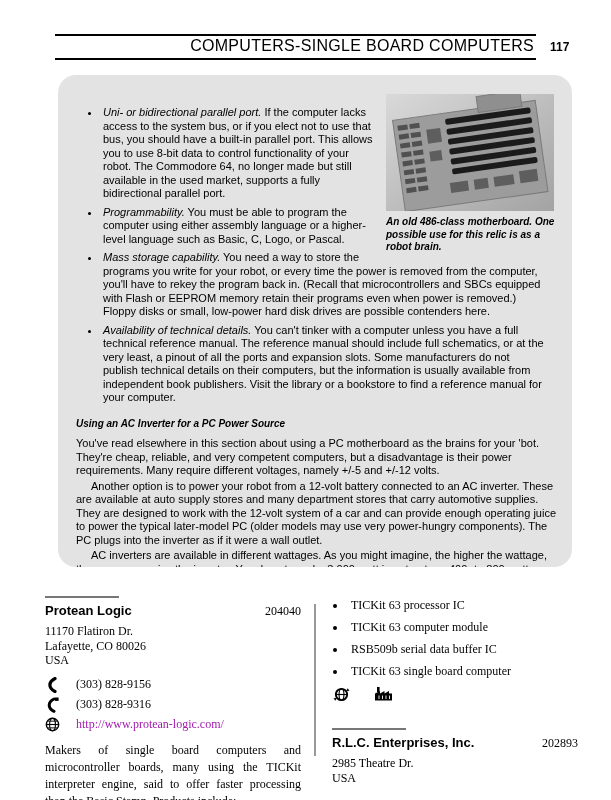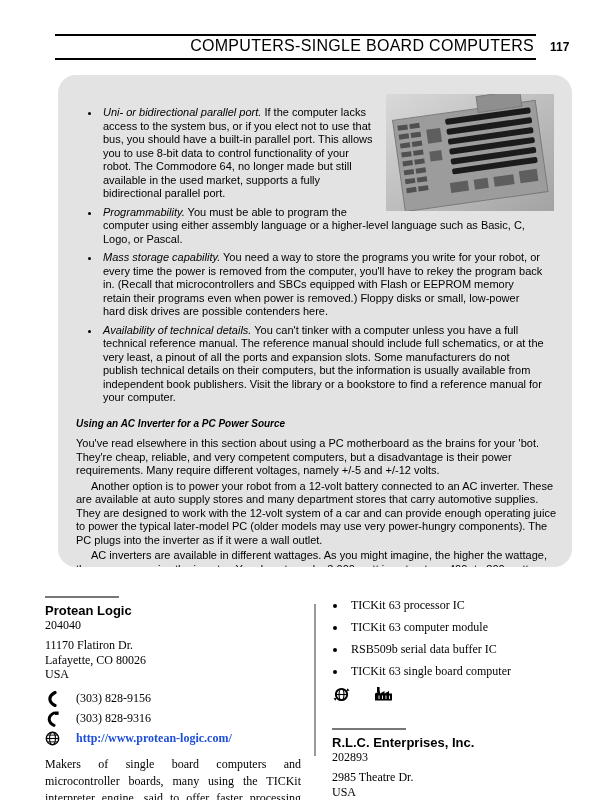--- a/index.html
+++ b/index.html
@@ -36,33 +36,33 @@
   .para{margin:0 0 2px 2px;}
   .para.indent{text-indent:15px;}
 
   
   .directory{position:absolute;left:45px;top:596px;width:533px;
              font-family:"Liberation Serif",serif;font-size:12px;}
   .col-left{position:absolute;left:0;top:0;width:256px;}
   .col-divider{position:absolute;left:269px;top:8px;width:1.5px;height:152px;background:#999;}
   .col-right{position:absolute;left:287px;top:0;width:246px;}
   .listing-rule{width:74px;height:2px;background:var(--rule);margin:0 0 5px 0;}
-  .listing-head{display:flex;justify-content:space-between;align-items:baseline;flex-direction:column;}
+  .listing-head{display:flex;justify-content:space-between;align-items:baseline;}
   .listing-name{font-family:"Liberation Sans",sans-serif;font-weight:bold;font-size:13px;}
   .listing-id{font-size:12px;}
   .address{line-height:14.5px;margin-top:5px;}
   .contact-rows{margin-top:7px;}
   .contact-row{display:flex;align-items:center;gap:15px;height:20px;}
   .cicon{width:16px;display:flex;align-items:center;}
   .description{line-height:17px;text-align:justify;margin-top:7px;}
   ul.products{margin:2px 0 8px 0;padding-left:15px;}
   ul.products li{margin-bottom:7px;padding-left:4px;}
   .icons-row{display:flex;gap:24px;align-items:center;margin:7px 0 0 1px;height:18px;}
   .col-right .listing-rule{margin-top:23px;}
-  .website{color:#1d4ed8;text-decoration:none;font-weight:bold;}
+  .website{color:#a21caf;text-decoration:none;}
 </style>
 </head>
 <body>
 
 <div class="page">
 
   <header class="page-header">
     <div class="header-rules">
       <span class="header-title">COMPUTERS-SINGLE BOARD COMPUTERS</span>
     </div>
@@ -114,20 +114,21 @@
               <rect x="44" y="30" width="14" height="14"></rect>
               <rect x="44" y="52" width="12" height="10"></rect>
               <rect x="60" y="86" width="18" height="10"></rect>
               <rect x="84" y="86" width="14" height="10"></rect>
               <rect x="104" y="86" width="20" height="10"></rect>
               <rect x="130" y="84" width="18" height="12"></rect>
             </g>
           </g>
         </svg>
       </div>
+      <figcaption>An old 486-class motherboard. One possible use for this relic is as a robot brain.</figcaption>
     </figure>
 
     <ul class="bullets">
       <li><i>Uni- or bidirectional parallel port.</i><span> If the computer lacks access to the system bus, or if you elect not to use that bus, you should have a built-in parallel port. This allows you to use 8-bit data to control functionality of your robot. The Commodore 64, no longer made but still available in the used market, supports a fully bidirectional parallel port.</span></li>
       <li><i>Programmability.</i><span> You must be able to program the computer using either assembly language or a higher-level language such as Basic, C, Logo, or Pascal.</span></li>
       <li><i>Mass storage capability.</i><span> You need a way to store the programs you write for your robot, or every time the power is removed from the computer, you'll have to rekey the program back in. (Recall that microcontrollers and SBCs equipped with Flash or EEPROM memory retain their programs even when power is removed.) Floppy disks or small, low-power hard disk drives are possible contenders here.</span></li>
       <li><i>Availability of technical details.</i><span> You can't tinker with a computer unless you have a full technical reference manual. The reference manual should include full schematics, or at the very least, a pinout of all the ports and expansion slots. Some manufacturers do not publish technical details on their computers, but the information is usually available from independent book publishers. Visit the library or a bookstore to find a reference manual for your computer.</span></li>
     </ul>
 
     <h2 class="section-heading">Using an AC Inverter for a PC Power Source</h2>

